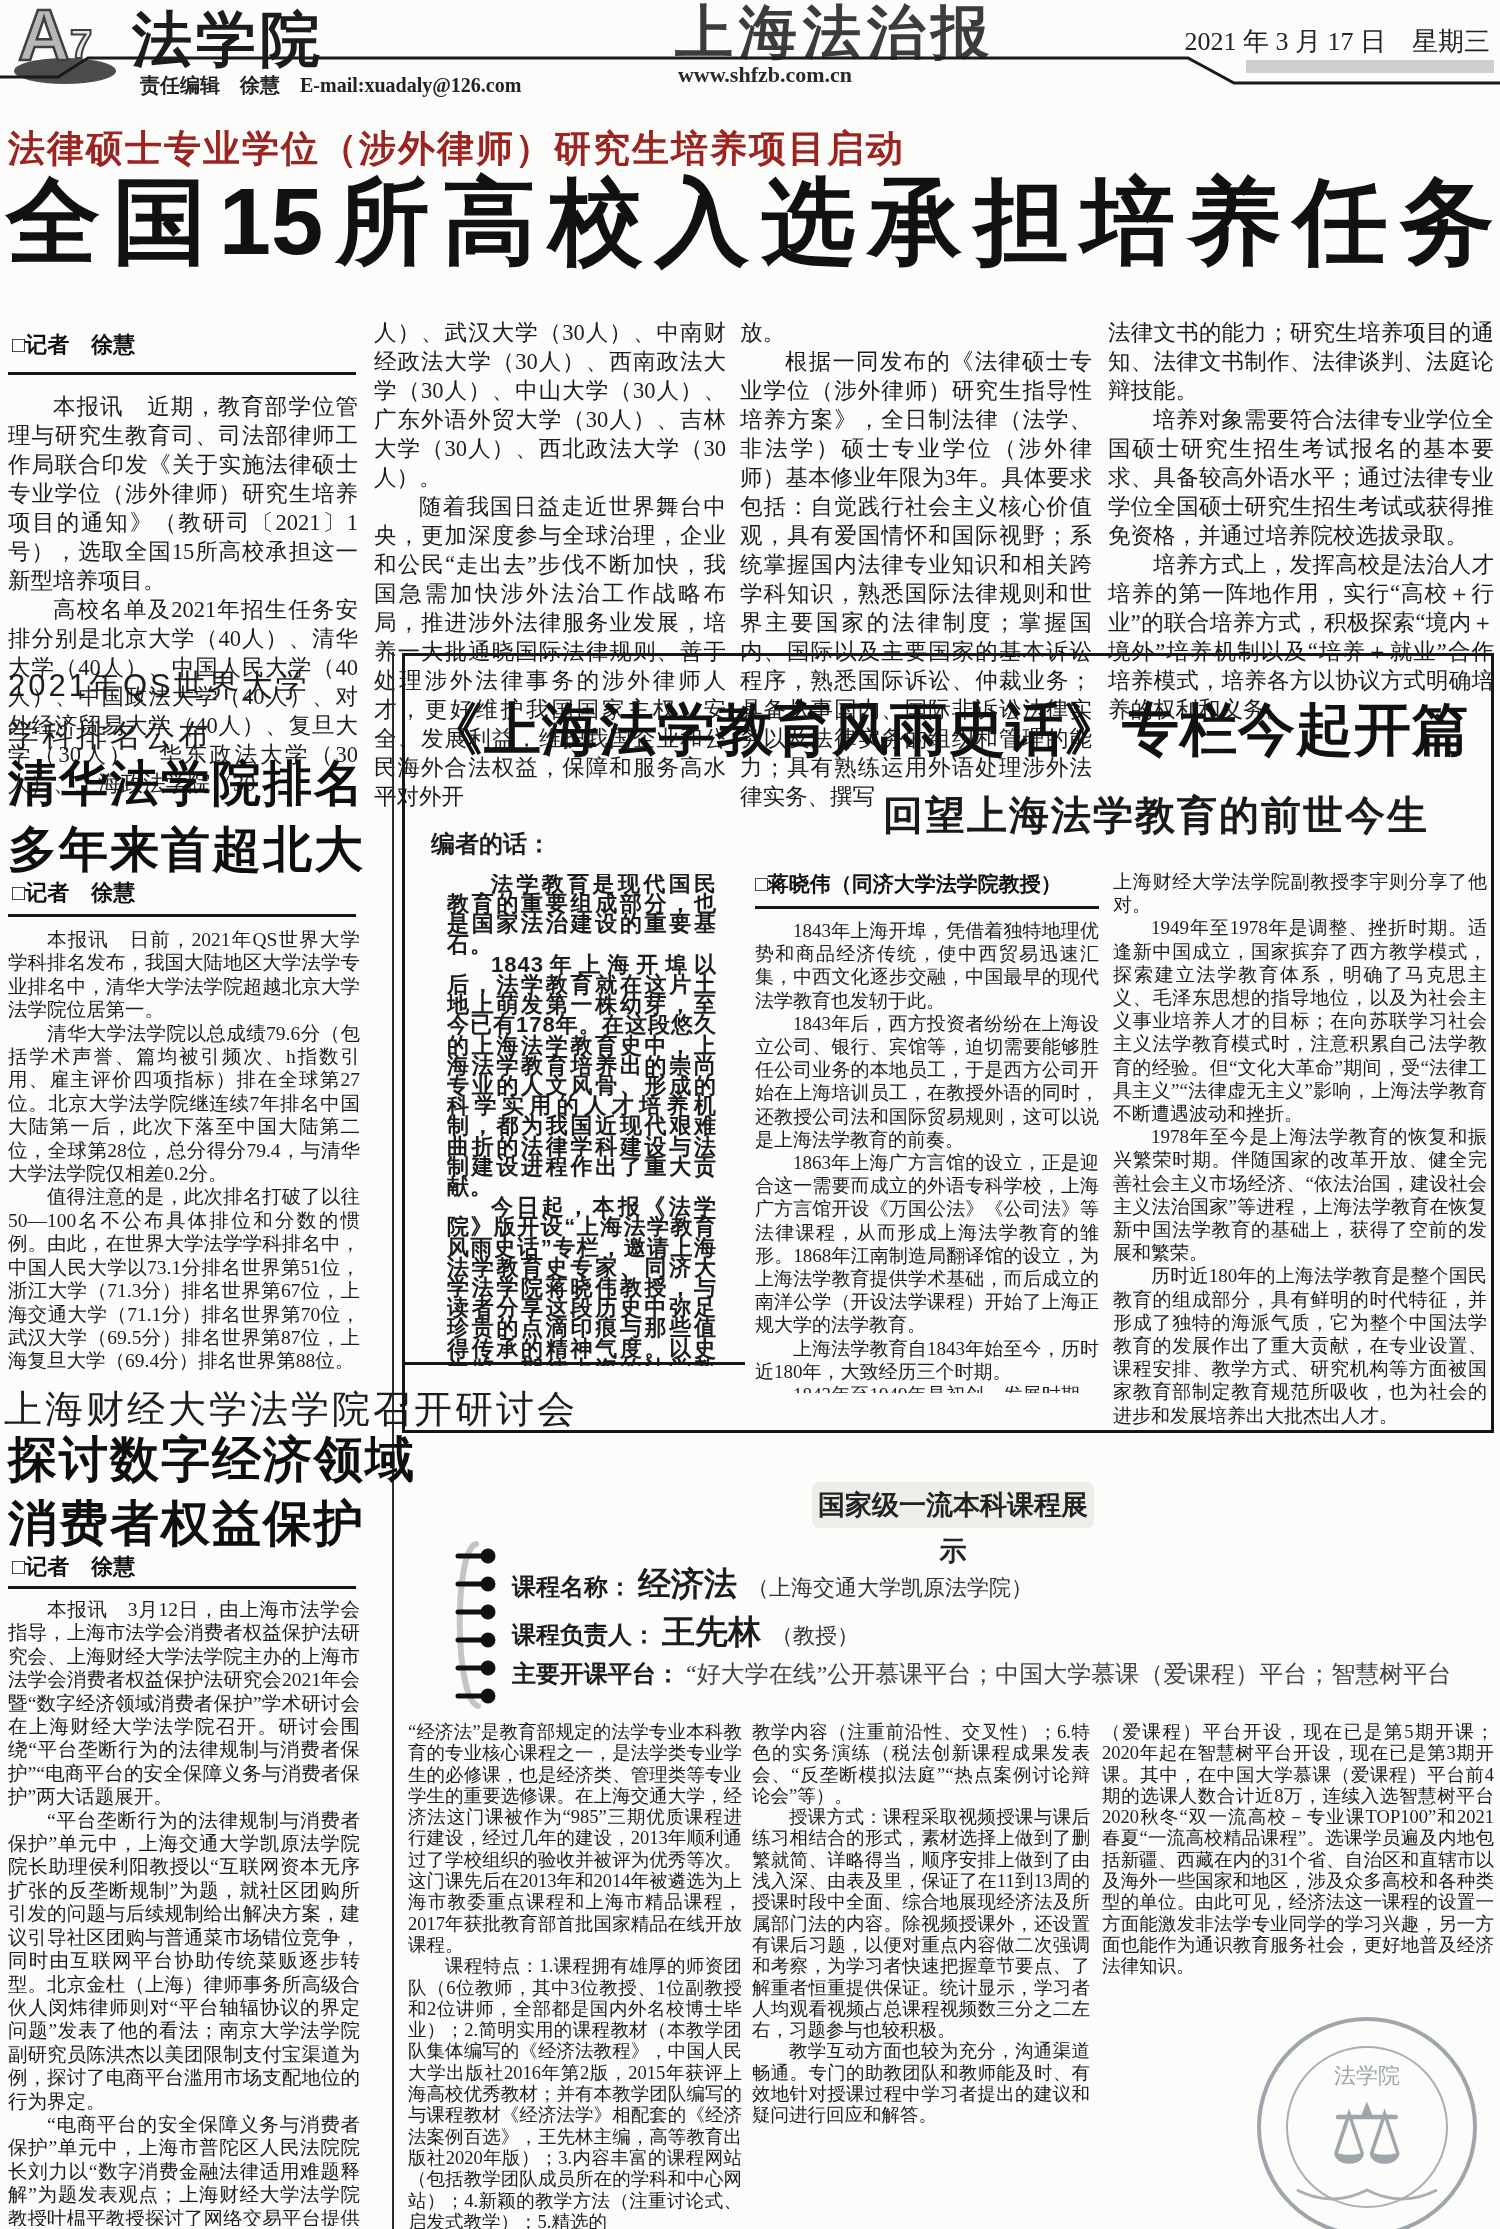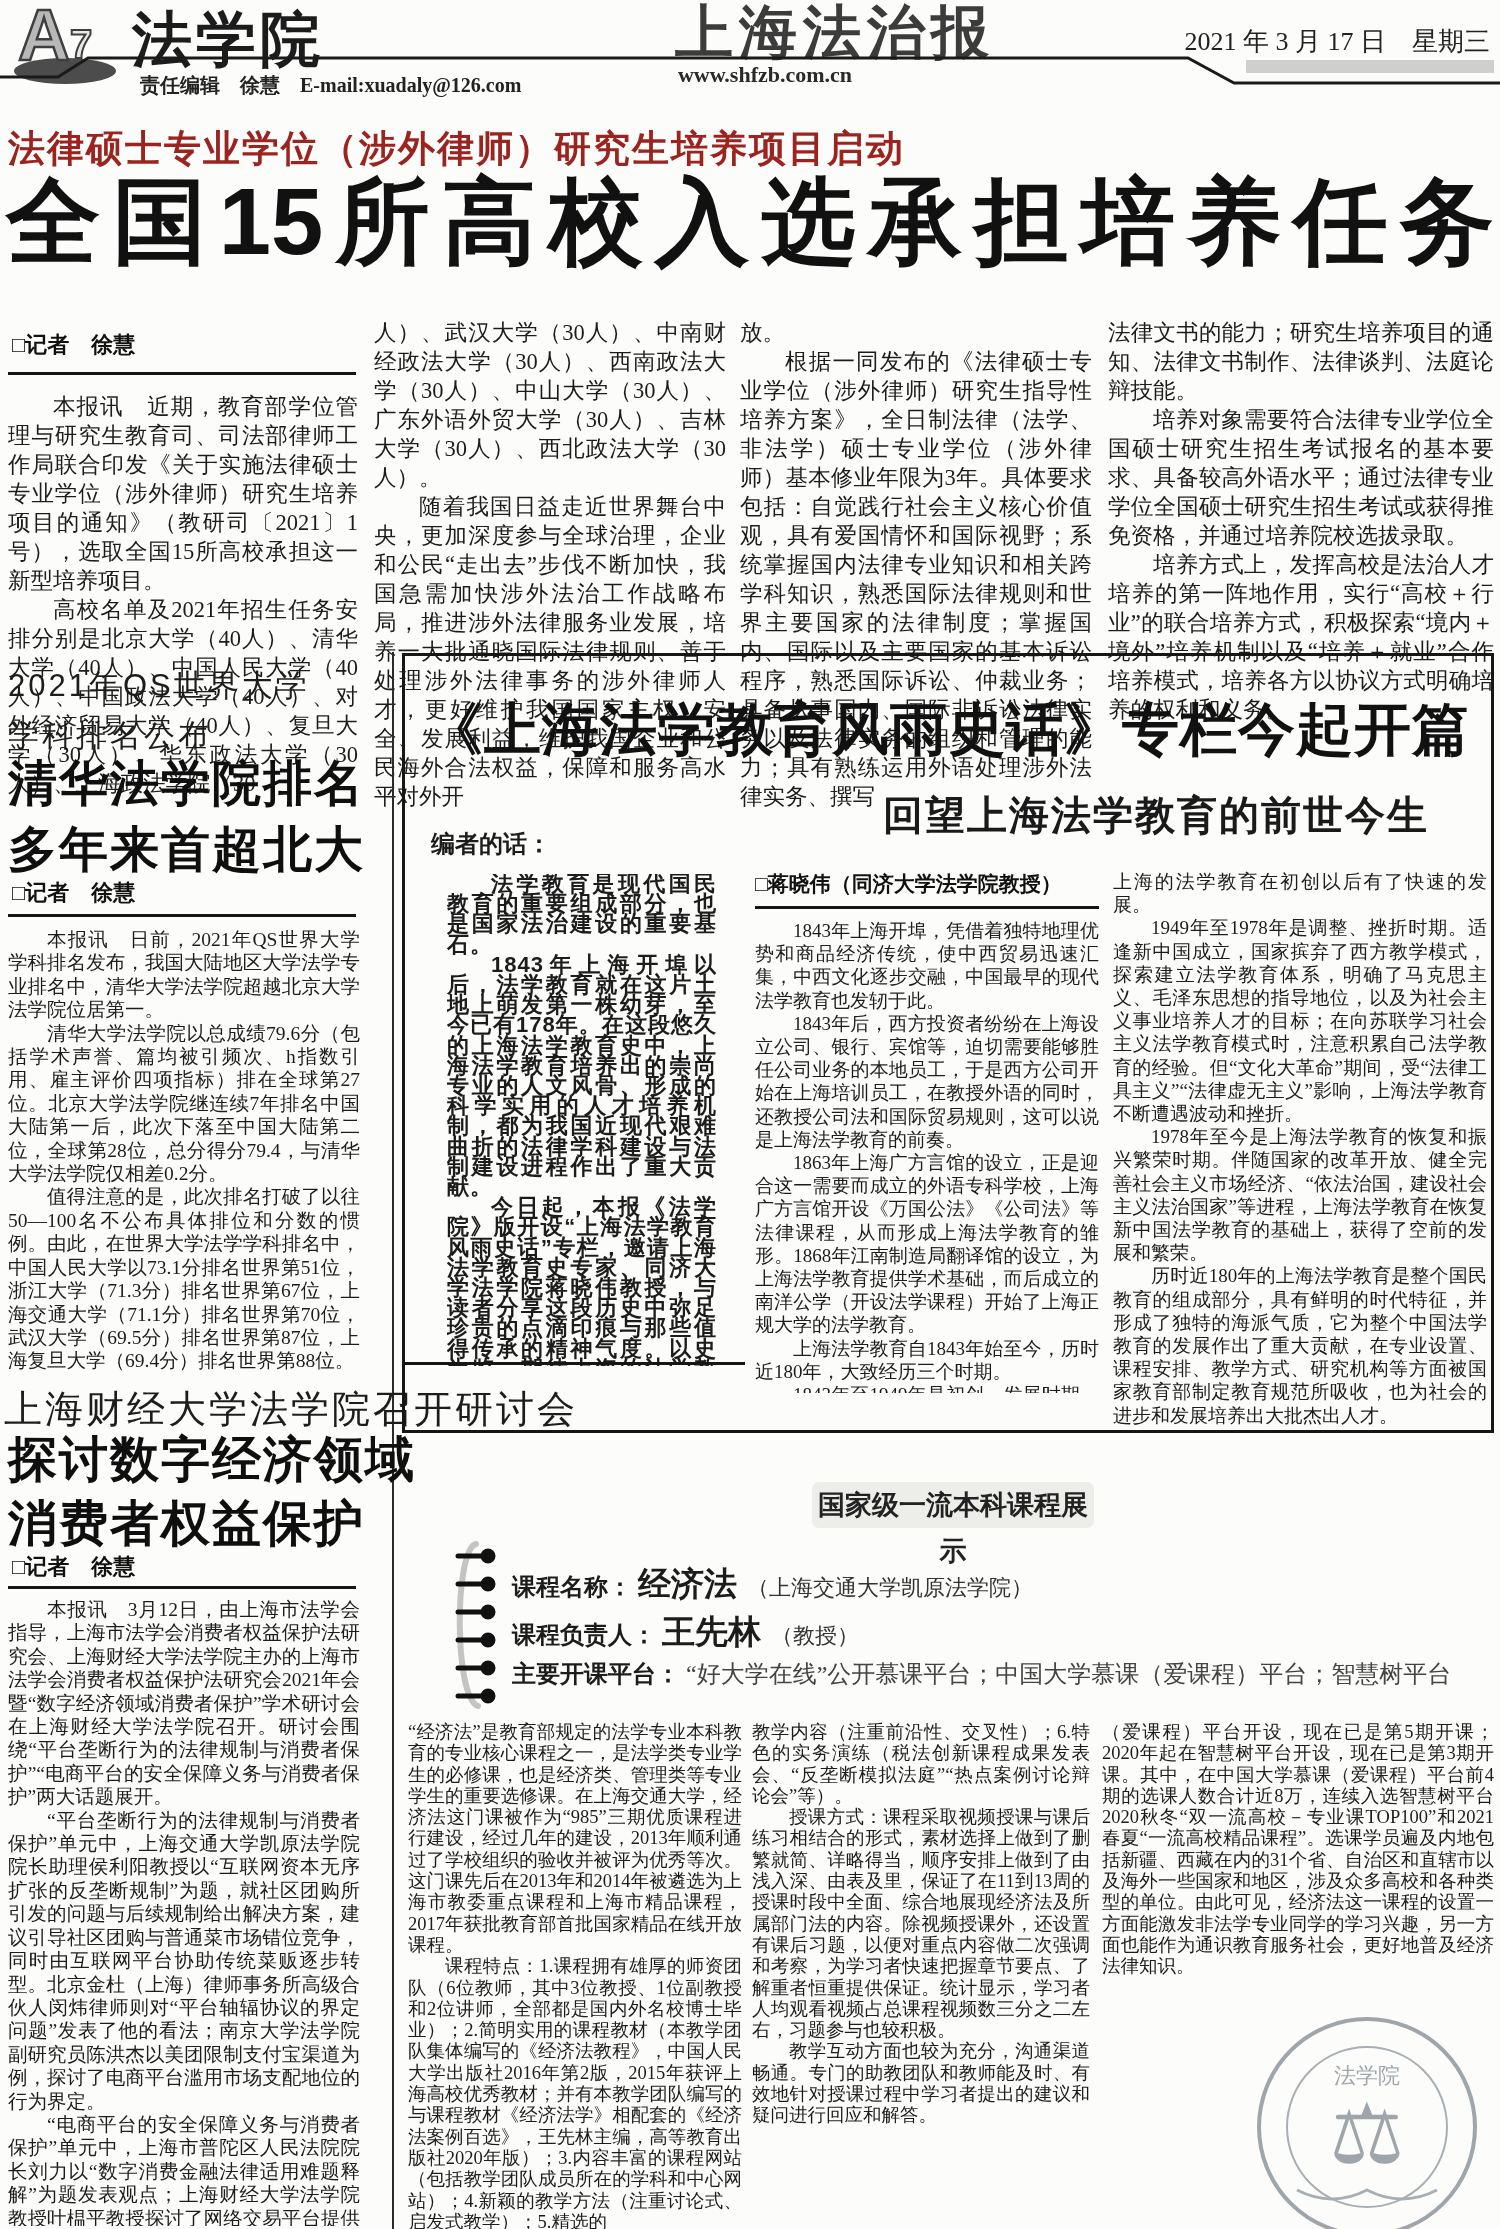--- a/index.html
+++ b/index.html
@@ -139,21 +139,21 @@
       <div class="rule" style="margin-top:8px;width:344px;"></div>
       <div class="feature-body" style="margin-top:10px;height:474px;overflow:hidden;">
           <p class="para">1843年上海开埠，凭借着独特地理优势和商品经济传统，使中西贸易迅速汇集，中西文化逐步交融，中国最早的现代法学教育也发轫于此。</p>
           <p class="para">1843年后，西方投资者纷纷在上海设立公司、银行、宾馆等，迫切需要能够胜任公司业务的本地员工，于是西方公司开始在上海培训员工，在教授外语的同时，还教授公司法和国际贸易规则，这可以说是上海法学教育的前奏。</p>
           <p class="para">1863年上海广方言馆的设立，正是迎合这一需要而成立的外语专科学校，上海广方言馆开设《万国公法》《公司法》等法律课程，从而形成上海法学教育的雏形。1868年江南制造局翻译馆的设立，为上海法学教育提供学术基础，而后成立的南洋公学（开设法学课程）开始了上海正规大学的法学教育。</p>
           <p class="para">上海法学教育自1843年始至今，历时近180年，大致经历三个时期。</p>
           <p class="para">1843年至1949年是初创、发展时期。当时，为适应商品经济需要，反对西方列强侵略扩展，以及人们对“民主”“自由”的向往，</p>
         </div>
     </div>
     <div class="feature-colC feature-body">
-        <p class="para cont">上海的法学教育在初创以后有了快速的发展。</p>
+        <p class="para cont">上海财经大学法学院副教授李宇则分享了他对。</p>
         <p class="para">1949年至1978年是调整、挫折时期。适逢新中国成立，国家摈弃了西方教学模式，探索建立法学教育体系，明确了马克思主义、毛泽东思想的指导地位，以及为社会主义事业培养人才的目标；在向苏联学习社会主义法学教育模式时，注意积累自己法学教育的经验。但“文化大革命”期间，受“法律工具主义”“法律虚无主义”影响，上海法学教育不断遭遇波动和挫折。</p>
         <p class="para">1978年至今是上海法学教育的恢复和振兴繁荣时期。伴随国家的改革开放、健全完善社会主义市场经济、“依法治国，建设社会主义法治国家”等进程，上海法学教育在恢复新中国法学教育的基础上，获得了空前的发展和繁荣。</p>
         <p class="para">历时近180年的上海法学教育是整个国民教育的组成部分，具有鲜明的时代特征，并形成了独特的海派气质，它为整个中国法学教育的发展作出了重大贡献，在专业设置、课程安排、教学方式、研究机构等方面被国家教育部制定教育规范所吸收，也为社会的进步和发展培养出大批杰出人才。</p>
       </div>
   </div>
 
   <div class="abs course-badge">国家级一流本科课程展示</div>
 
   <svg class="abs" style="left:446px;top:1540px;" width="56" height="172" viewBox="0 0 56 172">
     <path d="M30,4 C8,10 8,158 32,166" fill="none" stroke="#c4c4c2" stroke-width="6" stroke-linecap="round"></path>

